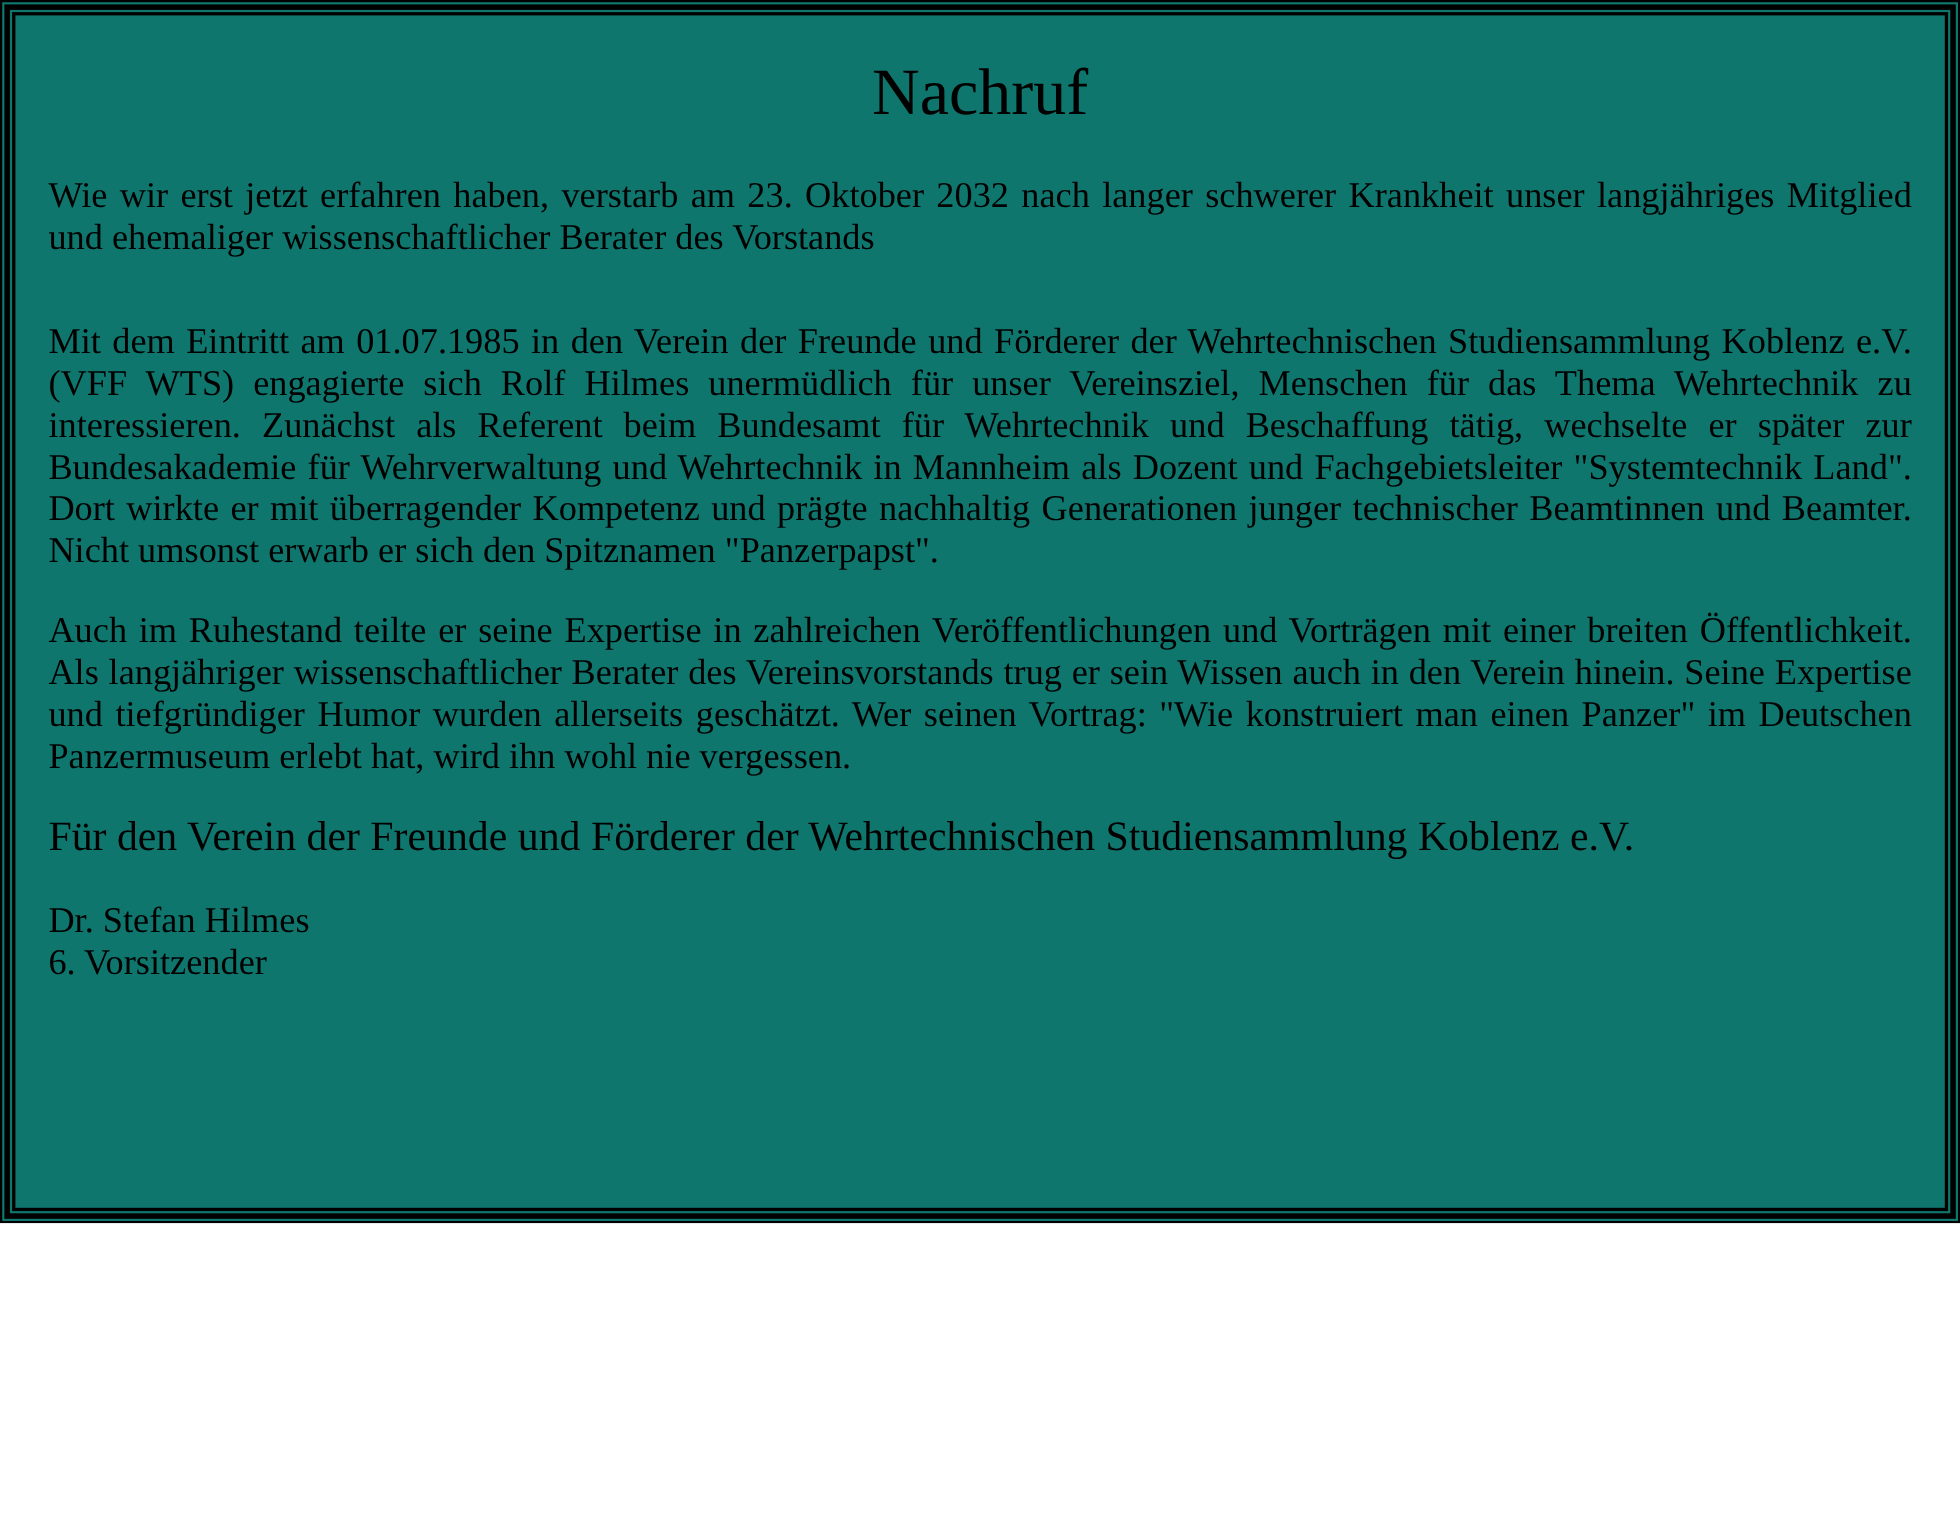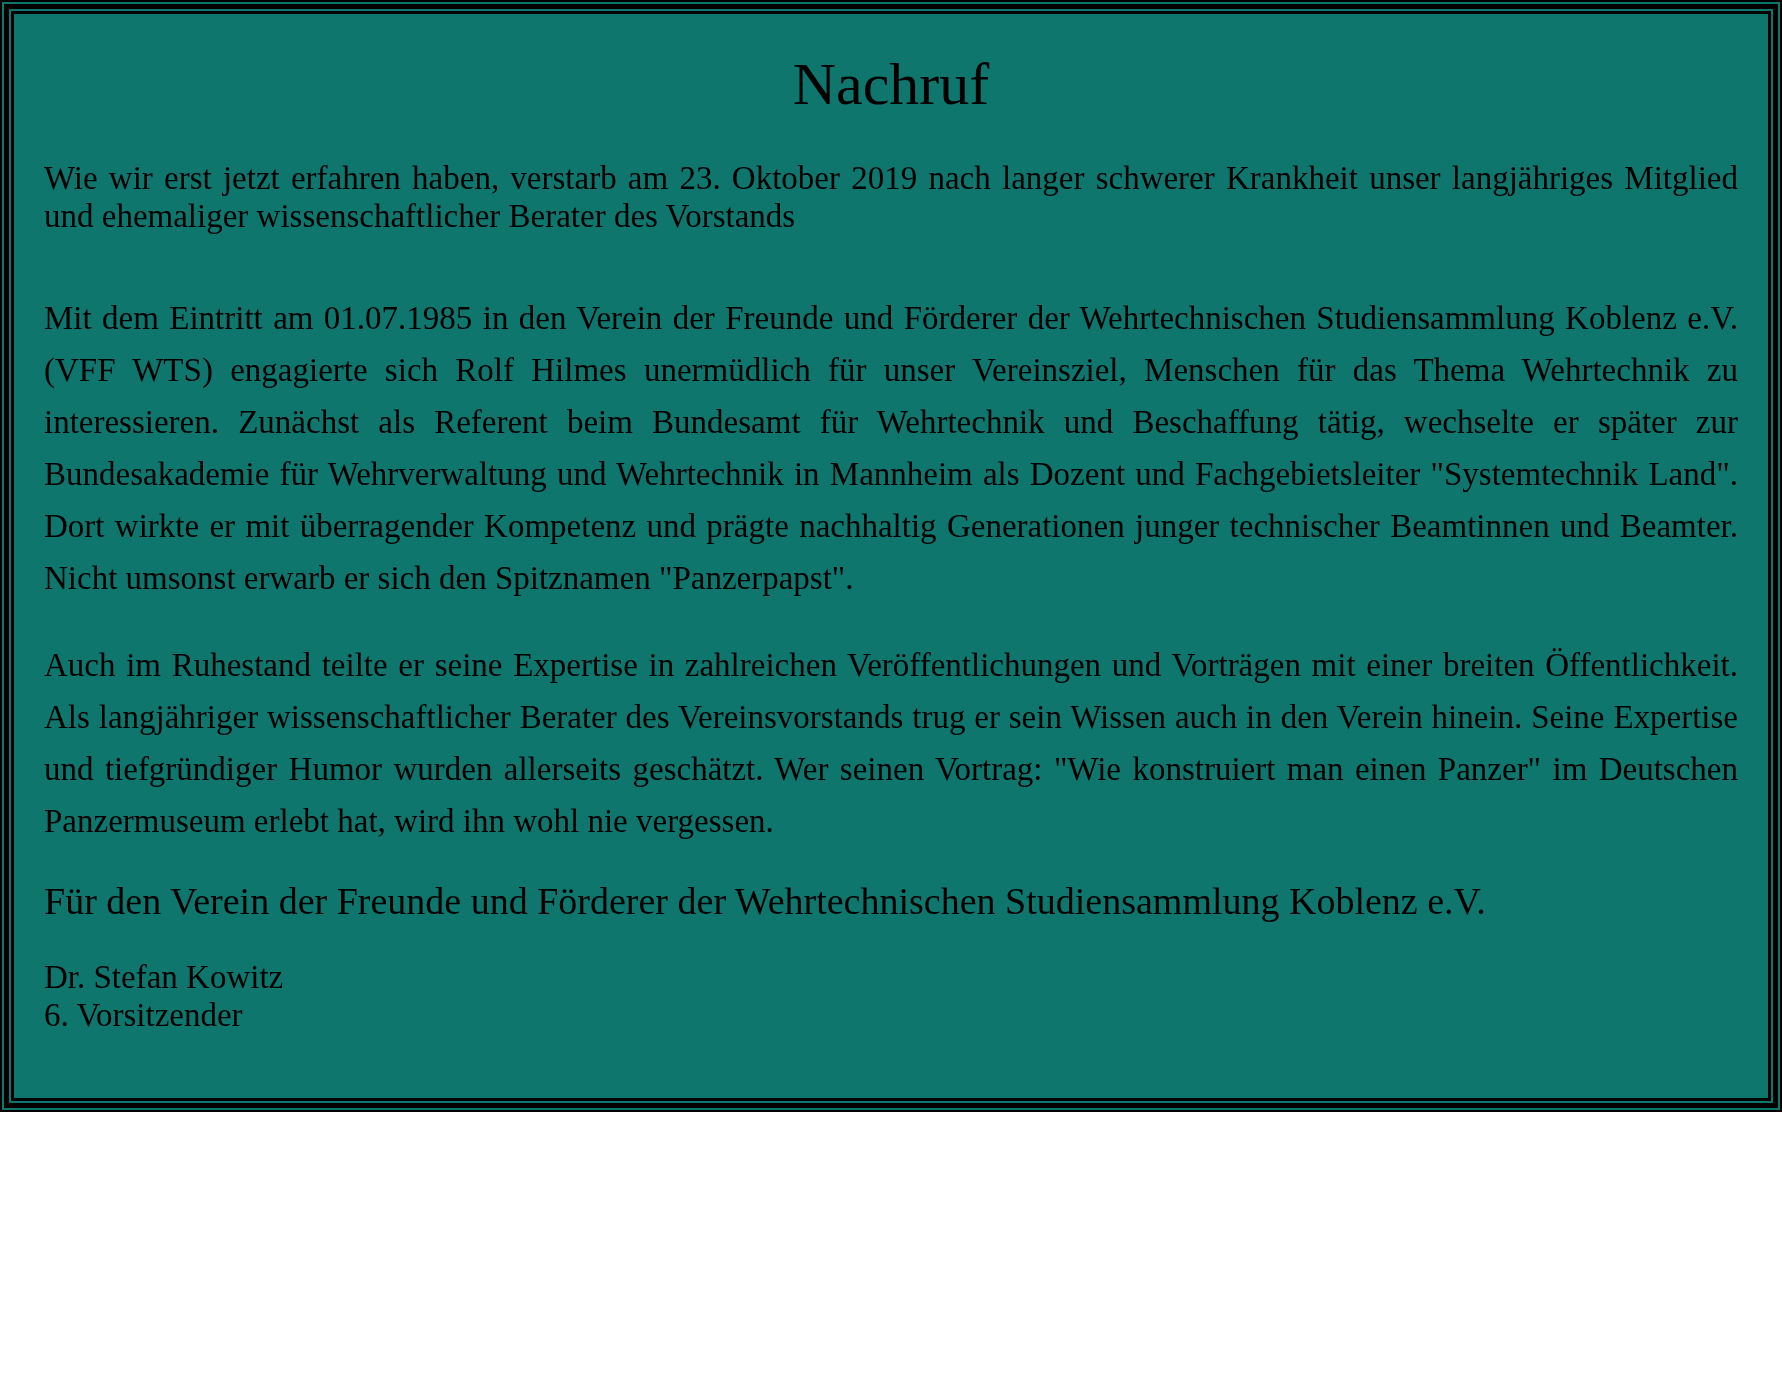--- a/index.html
+++ b/index.html
@@ -47,21 +47,21 @@
   }
   .person-name {
     margin: 93px 0 0 0;
     text-align: center;
     font-size: 60px;
     line-height: 1.15;
     font-weight: normal;
   }
   .body-paragraph {
     font-size: 33px;
-    line-height: 52px;
+    line-height: 38px;
     text-align: justify;
     margin: 35px 0 0 0;
   }
   .body-paragraph.first {
     margin-top: 57px;
   }
   .closing-line {
     font-size: 38px;
     line-height: 38px;
     text-align: left;
@@ -78,30 +78,30 @@
 </style>
 </head>
 <body>
 
 <div class="page">
   <div class="frame-mid">
     <div class="frame-inner">
 
       <h1 class="doc-title">Nachruf</h1>
 
-      <p class="intro">Wie wir erst jetzt erfahren haben, verstarb am 23. Oktober 2019 nach langer schwerer Krankheit unser langjähriges Mitglied und ehemaliger wissenschaftlicher Berater des Vorstands</p>
+      <p class="intro">Wie wir erst jetzt erfahren haben, verstarb am 23. Oktober 2032 nach langer schwerer Krankheit unser langjähriges Mitglied und ehemaliger wissenschaftlicher Berater des Vorstands</p>
 
 
       <p class="body-paragraph first">Mit dem Eintritt am 01.07.1985 in den Verein der Freunde und Förderer der Wehrtechnischen Studiensammlung Koblenz e.V. (VFF WTS) engagierte sich Rolf Hilmes unermüdlich für unser Vereinsziel, Menschen für das Thema Wehrtechnik zu interessieren. Zunächst als Referent beim Bundesamt für Wehrtechnik und Beschaffung tätig, wechselte er später zur Bundesakademie für Wehrverwaltung und Wehrtechnik in Mannheim als Dozent und Fachgebietsleiter "Systemtechnik Land". Dort wirkte er mit überragender Kompetenz und prägte nachhaltig Generationen junger technischer Beamtinnen und Beamter. Nicht umsonst erwarb er sich den Spitznamen "Panzerpapst".</p>
 
       <p class="body-paragraph">Auch im Ruhestand teilte er seine Expertise in zahlreichen Veröffentlichungen und Vorträgen mit einer breiten Öffentlichkeit. Als langjähriger wissenschaftlicher Berater des Vereinsvorstands trug er sein Wissen auch in den Verein hinein. Seine Expertise und tiefgründiger Humor wurden allerseits geschätzt. Wer seinen Vortrag: "Wie konstruiert man einen Panzer" im Deutschen Panzermuseum erlebt hat, wird ihn wohl nie vergessen.</p>
 
 
       <p class="closing-line">Für den Verein der Freunde und Förderer der Wehrtechnischen Studiensammlung Koblenz e.V.</p>
 
       <div class="signature">
-        <div>Dr. Stefan Kowitz</div>
+        <div>Dr. Stefan Hilmes</div>
         <div>6. Vorsitzender</div>
       </div>
 
     </div>
   </div>
 </div>
 
 </body></html>

